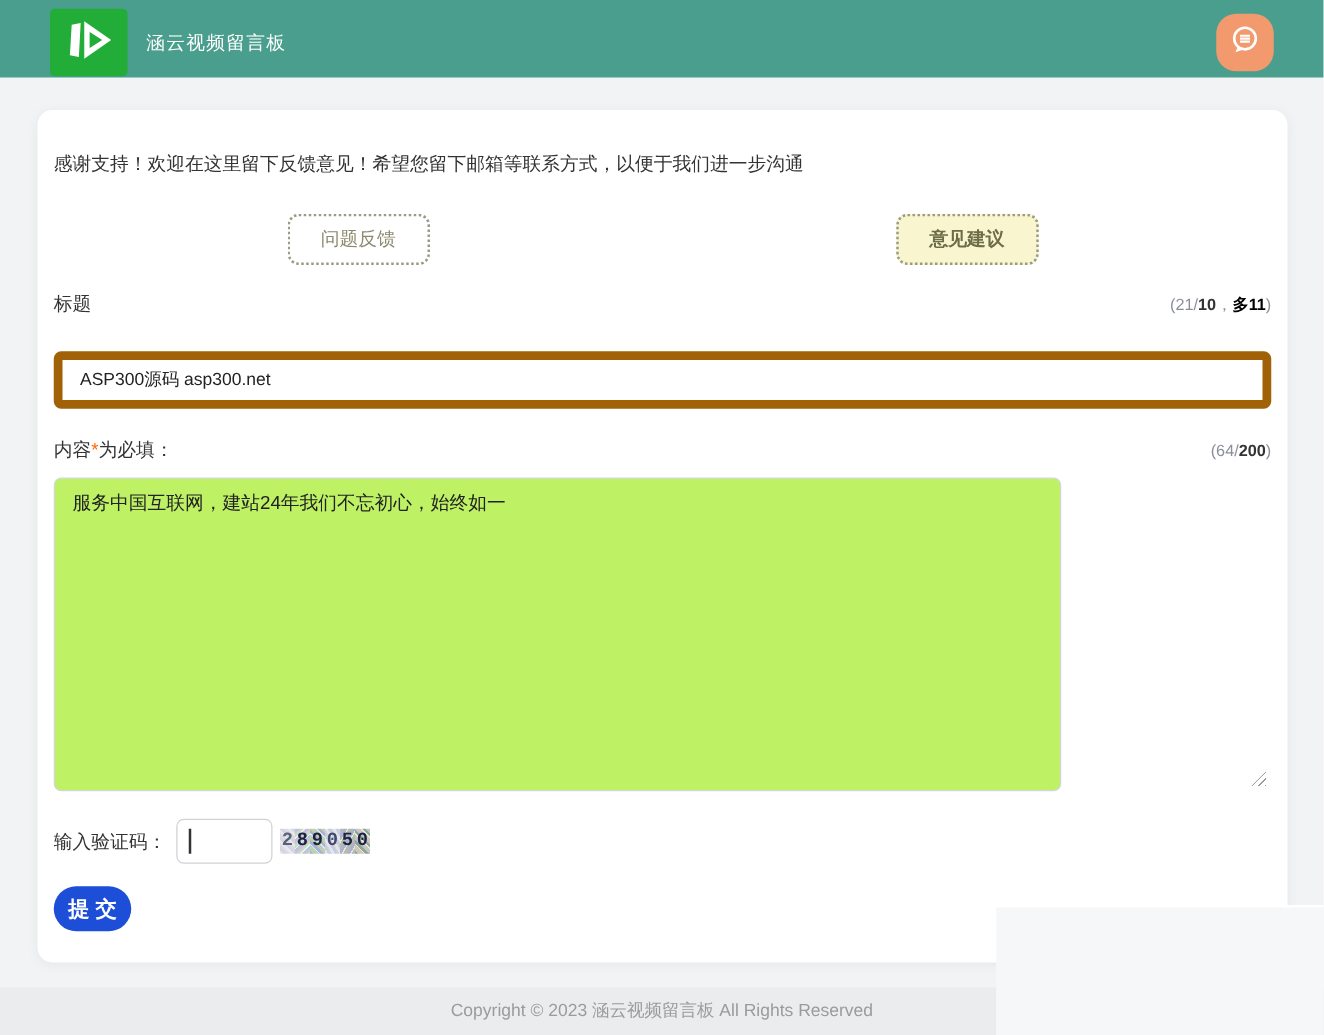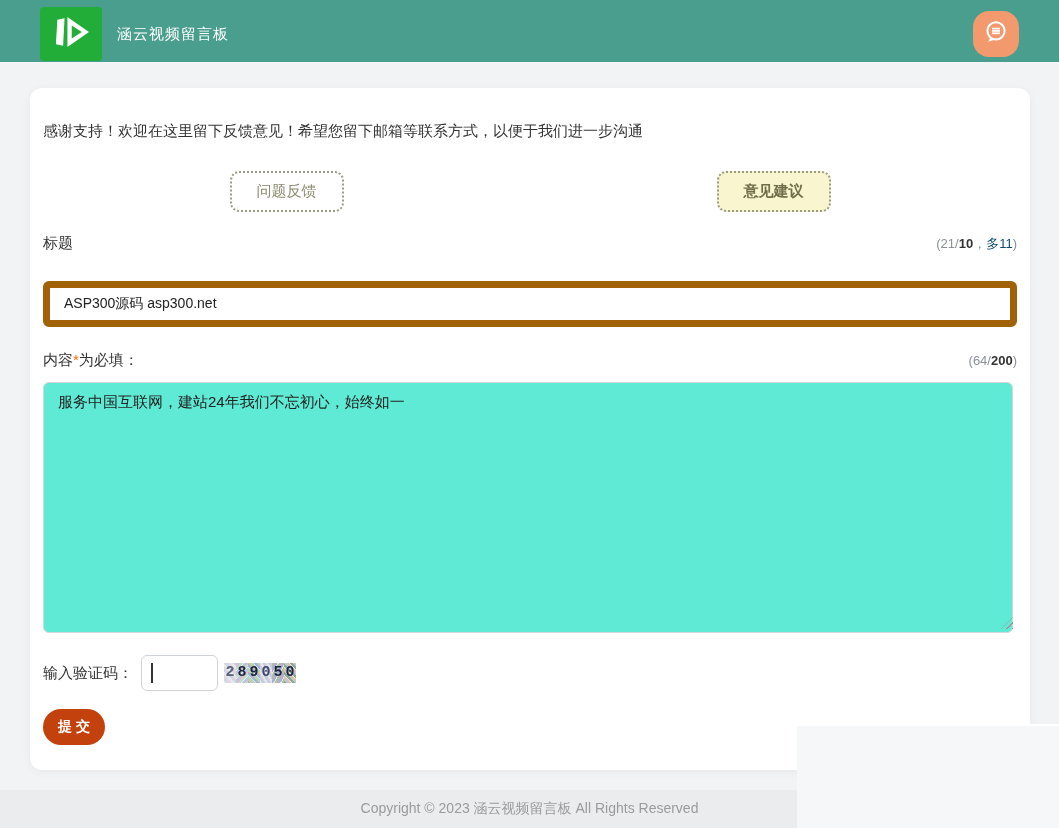--- a/index.html
+++ b/index.html
@@ -22,44 +22,44 @@
   .tab { padding:9px 25px; border:2px dotted #9a9a85; border-radius:9px; font-size:15px; color:#8b8a6d; background:#ffffff; cursor:pointer; }
   .tab.active { background:#f9f6cf; color:#6e6d49; font-weight:bold; }
 
   .field-head { display:flex; justify-content:space-between; align-items:baseline; }
   .fh-title { margin-top:22px; }
   .fh-content { margin-top:24px; }
   .field-label { font-size:15px; color:#333; }
   .req-mark { color:#ff6a00; }
   .counter { font-size:13px; color:#8a8f99; }
   .c-strong { color:#333; font-weight:bold; }
-  .c-over { color:#0c4a6e; font-weight:normal; }
+  .c-over { color:#000000; font-weight:bold; }
 
   .text-input { margin-top:28px; width:974px; height:36px; border:7px solid #a16207; border-radius:6px; padding:16px 14px; font-size:14px; color:#222; font-family:"Liberation Sans","DejaVu Sans",sans-serif; outline:none; display:block; background:#fff; }
 
   .textarea-wrap { position:relative; margin-top:12px; }
-  .content-textarea { display:block; width:970px; height:251px; border:1px solid #d3d6db; border-radius:6px; padding:10px 14px; font-size:15px; color:#222; font-family:"Liberation Sans","DejaVu Sans",sans-serif; resize:none; outline:none; background:#5eead4; }
+  .content-textarea { display:block; width:806px; height:251px; border:1px solid #d3d6db; border-radius:6px; padding:10px 14px; font-size:15px; color:#222; font-family:"Liberation Sans","DejaVu Sans",sans-serif; resize:none; outline:none; background:#bef264; }
   .resize-grip { position:absolute; right:4px; bottom:4px; width:12px; height:12px; background:repeating-linear-gradient(135deg,#999 0 1px,transparent 1px 4px); clip-path:polygon(100% 0,100% 100%,0 100%); cursor:nwse-resize; }
 
   
   .captcha-row { margin-top:22px; display:flex; align-items:center; }
   .captcha-label { font-size:15px; color:#333; }
   .captcha-input-wrap { position:relative; margin-left:8px; }
   .captcha-input { width:77px; height:36px; border:1px solid #cfd2d7; border-radius:6px; padding:0 10px; font-size:14px; outline:none; display:block; background:#fff; }
   .caret { position:absolute; left:10px; top:8px; width:1.5px; height:20px; background:#333; }
   .captcha-img { display:flex; margin-left:6px; height:20px; cursor:pointer; }
   .cdigit { width:12px; height:20px; line-height:20px; text-align:center; font-family:"Liberation Mono","DejaVu Sans Mono",monospace; font-weight:bold; font-size:15px; color:#1c2340; }
   .cdigit:nth-child(1){ background:repeating-linear-gradient(45deg,#e7e9ee 0 2px,#cfd6e6 2px 4px,#e3d7e2 4px 6px); color:#5a6076;}
   .cdigit:nth-child(2){ background:repeating-linear-gradient(135deg,#b9c6e0 0 2px,#e6b9cf 2px 3px,#bfe0c6 3px 5px,#f0f0f0 5px 6px);}
   .cdigit:nth-child(3){ background:repeating-linear-gradient(45deg,#9fb4d8 0 2px,#d8c2a0 2px 3px,#aed8b6 3px 5px,#e8e2f2 5px 6px);}
   .cdigit:nth-child(4){ background:repeating-linear-gradient(60deg,#e2e6ef 0 2px,#c5cede 2px 4px,#dfcdd9 4px 5px); color:#41486a;}
   .cdigit:nth-child(5){ background:repeating-linear-gradient(120deg,#a8c3a8 0 2px,#cba8c3 2px 3px,#a8b4cf 3px 5px,#ece6d8 5px 6px);}
   .cdigit:nth-child(6){ background:repeating-linear-gradient(45deg,#8fa88f 0 2px,#b4c7dd 2px 3px,#d9c4b0 3px 5px,#e4e8ee 5px 6px);}
 
-  .submit-btn { margin-top:18px; width:62px; height:36px; border:none; border-radius:18px; background:#c2410c; color:#ffffff; font-size:14px; font-weight:bold; font-family:"Liberation Sans","DejaVu Sans",sans-serif; cursor:pointer; display:flex; align-items:center; justify-content:center; }
+  .submit-btn { margin-top:18px; width:62px; height:36px; border:none; border-radius:18px; background:#1d4ed8; color:#ffffff; font-size:17px; font-weight:bold; font-family:"Liberation Sans","DejaVu Sans",sans-serif; cursor:pointer; display:flex; align-items:center; justify-content:center; }
 
   
   .footer { position:absolute; left:0; top:790px; width:1059px; height:38px; background:#ebeced; display:flex; align-items:center; justify-content:center; color:#9b9b9b; font-size:14px; }
   .overlay-box { position:absolute; left:797px; top:724px; width:262px; height:104px; background:#f6f7f9; border-top:2px solid #ffffff; z-index:5; }
 </style>
 </head>
 <body>
 
 <div id="app">
 

